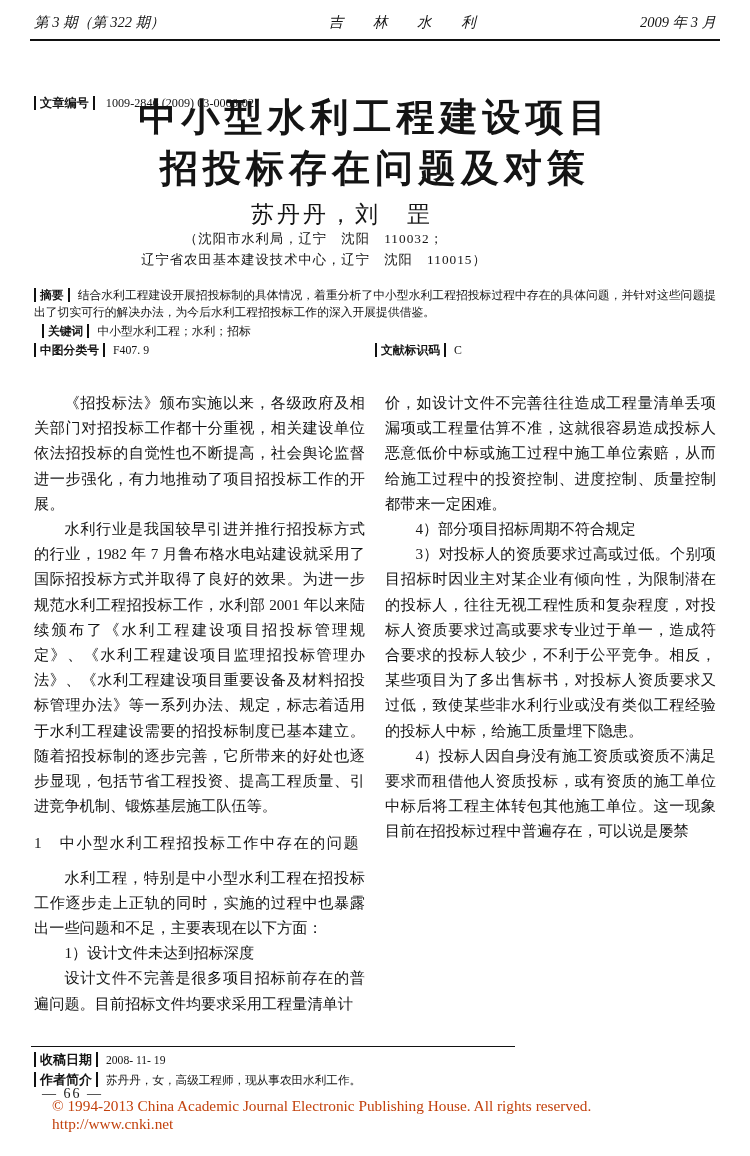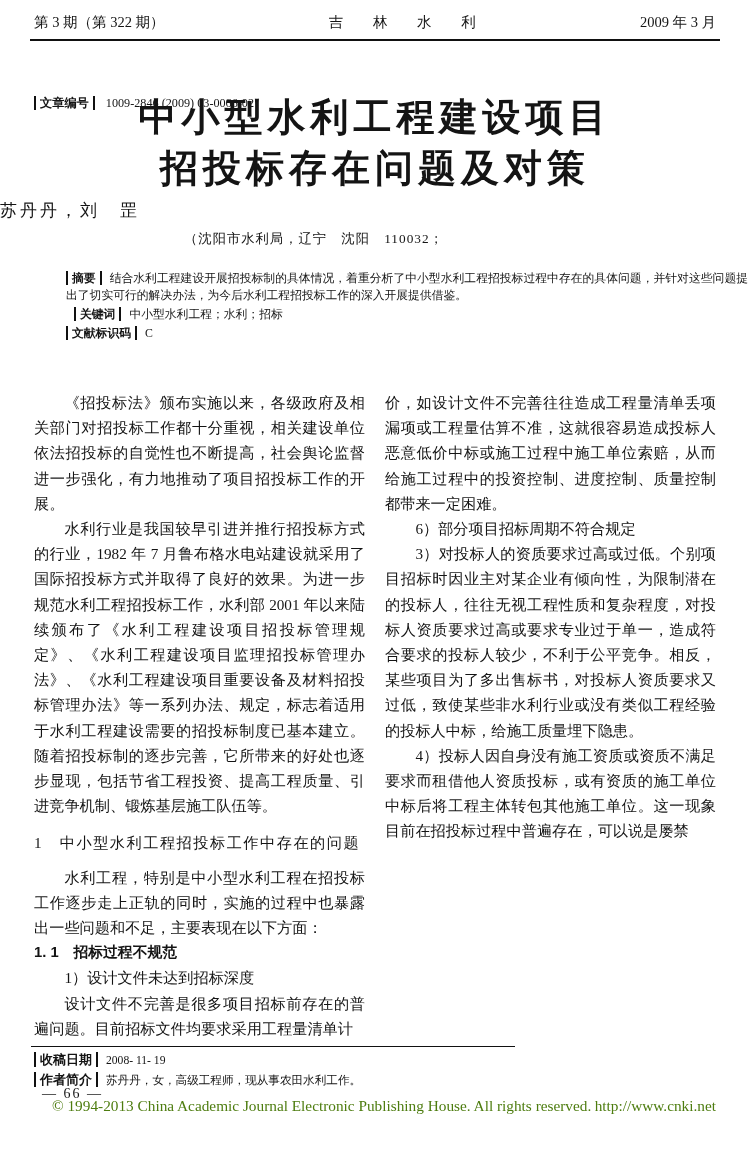--- a/index.html
+++ b/index.html
@@ -5,38 +5,39 @@
   html,body{margin:0;padding:0;}
   body{
     width:750px;height:1156px;background:#ffffff;position:relative;
     font-family:"Liberation Serif","DejaVu Serif",serif;color:#141414;
     overflow:hidden;
   }
   .header-row{
     position:absolute;top:13px;left:34px;right:34px;
     display:flex;justify-content:space-between;align-items:flex-end;
     font-size:14.5px;
+    font-style:italic;
   }
   .journal-name{letter-spacing:13px;text-indent:13px;}
   .header-rule{position:absolute;top:39px;left:30px;right:30px;border-top:2.3px solid #111;}
   .bar-label{
     font-family:"Liberation Sans","DejaVu Sans",sans-serif;font-weight:bold;
     border-left:2.6px solid #111;border-right:2.6px solid #111;
     padding:0 4px;margin-right:8px;
   }
   .article-id{position:absolute;top:55px;left:34px;font-size:12.2px;margin-top:40px;}
   .main-title{
     position:absolute;top:92px;left:0;width:750px;text-align:center;
     font-size:38px;font-weight:bold;letter-spacing:5px;line-height:51px;
   }
-  .authors{position:absolute;top:199px;left:0;width:684px;text-align:left;font-size:17px;letter-spacing:3px;}
+  .authors{position:absolute;top:199px;left:0;width:684px;text-align:center;font-size:23px;letter-spacing:3px;}
   .affiliation{position:absolute;top:228px;left:0;width:628px;text-align:center;font-size:13.3px;line-height:21px;letter-spacing:1px;}
   .abstract-block{
-    position:absolute;top:270px;left:34px;width:682px;
-    font-size:11.8px;line-height:16.8px;text-align:justify;margin-left:32px;
+    position:absolute;top:287px;left:34px;width:682px;
+    font-size:11.8px;line-height:16.8px;text-align:justify;
   }
   .abstract-block .bar-label{font-size:11.8px;}
   .kw-line{margin-top:2px;padding-left:8px;}
   .clc-row{display:flex;margin-top:3px;}
   .clc-left{width:50%;}
   .body-cols{
     position:absolute;top:390px;left:34px;width:682px;
     display:flex;gap:20px;font-size:15.2px;line-height:25.2px;text-align:justify;
   }
   .col{width:331px;}
@@ -49,21 +50,21 @@
     font-family:"Liberation Sans","DejaVu Sans",sans-serif;
     font-size:14.8px;
   }
   .footnote-rule{position:absolute;top:1046px;left:31px;width:484px;border-top:1.9px solid #111;}
   .footnotes{position:absolute;top:1051px;left:34px;width:560px;font-size:11.6px;line-height:18.5px;}
   .footnotes .bar-label{font-size:13px;}
   .page-number{position:absolute;top:1086px;left:42px;font-size:14px;letter-spacing:2px;}
   .watermark{
     position:absolute;top:1097px;left:52px;width:664px;
     display:flex;justify-content:space-between;
-    color:#4d7c0f;font-size:15.3px;white-space:nowrap;
+    color:#c2410c;font-size:15.3px;white-space:nowrap;flex-direction:column;
   }
 </style>
 </head>
 <body>
 
 <div class="header-row">
   <span>第 3 期（第 322 期）</span>
   <span class="journal-name">吉 林 水 利</span>
   <span>2009 年 3 月</span>
 </div>
@@ -76,49 +77,52 @@
 
 <div class="main-title">
   <div>中小型水利工程建设项目</div>
   <div>招投标存在问题及对策</div>
 </div>
 
 <div class="authors">苏丹丹，刘　罡</div>
 
 <div class="affiliation">
   <div>（沈阳市水利局，辽宁　沈阳　110032；</div>
+  <div>辽宁省农田基本建设技术中心，辽宁　沈阳　110015）</div>
 </div>
 
 <div class="abstract-block">
   <div>
     <span class="bar-label">摘要</span><span>结合水利工程建设开展招投标制的具体情况，着重分析了中小型水利工程招投标过程中存在的具体问题，并针对这些问题提出了切实可行的解决办法，为今后水利工程招投标工作的深入开展提供借鉴。</span>
   </div>
   <div class="kw-line">
     <span class="bar-label">关键词</span><span>中小型水利工程；水利；招标</span>
   </div>
   <div class="clc-row">
+    <div class="clc-left">
+      <span class="bar-label">中图分类号</span><span>F407. 9</span>
+    </div>
     <div>
       <span class="bar-label">文献标识码</span><span>C</span>
     </div>
   </div>
 </div>
 
 <div class="body-cols">
   <div class="col">
       <p class="para">《招投标法》颁布实施以来，各级政府及相关部门对招投标工作都十分重视，相关建设单位依法招投标的自觉性也不断提高，社会舆论监督进一步强化，有力地推动了项目招投标工作的开展。</p>
       <p class="para">水利行业是我国较早引进并推行招投标方式的行业，1982 年 7 月鲁布格水电站建设就采用了国际招投标方式并取得了良好的效果。为进一步规范水利工程招投标工作，水利部 2001 年以来陆续颁布了《水利工程建设项目招投标管理规定》、《水利工程建设项目监理招投标管理办法》、《水利工程建设项目重要设备及材料招投标管理办法》等一系列办法、规定，标志着适用于水利工程建设需要的招投标制度已基本建立。随着招投标制的逐步完善，它所带来的好处也逐步显现，包括节省工程投资、提高工程质量、引进竞争机制、锻炼基层施工队伍等。</p>
       <p class="sec-h1">1　中小型水利工程招投标工作中存在的问题</p>
       <p class="para">水利工程，特别是中小型水利工程在招投标工作逐步走上正轨的同时，实施的过程中也暴露出一些问题和不足，主要表现在以下方面：</p>
-      <p class="sec-h2">1. 1　招标过程不规范</p>
       <p class="para">1）设计文件未达到招标深度</p>
       <p class="para">设计文件不完善是很多项目招标前存在的普遍问题。目前招标文件均要求采用工程量清单计</p>
     </div>
   <div class="col">
       <p class="para noindent">价，如设计文件不完善往往造成工程量清单丢项漏项或工程量估算不准，这就很容易造成投标人恶意低价中标或施工过程中施工单位索赔，从而给施工过程中的投资控制、进度控制、质量控制都带来一定困难。</p>
-      <p class="para">6）部分项目招标周期不符合规定</p>
+      <p class="para">4）部分项目招标周期不符合规定</p>
       <p class="para">3）对投标人的资质要求过高或过低。个别项目招标时因业主对某企业有倾向性，为限制潜在的投标人，往往无视工程性质和复杂程度，对投标人资质要求过高或要求专业过于单一，造成符合要求的投标人较少，不利于公平竞争。相反，某些项目为了多出售标书，对投标人资质要求又过低，致使某些非水利行业或没有类似工程经验的投标人中标，给施工质量埋下隐患。</p>
       <p class="para">4）投标人因自身没有施工资质或资质不满足要求而租借他人资质投标，或有资质的施工单位中标后将工程主体转包其他施工单位。这一现象目前在招投标过程中普遍存在，可以说是屡禁</p>
     </div>
 </div>
 
 <div class="footnote-rule"></div>
 <div class="footnotes">
   <div>
     <span class="bar-label">收稿日期</span><span>2008- 11- 19</span>
   </div>

